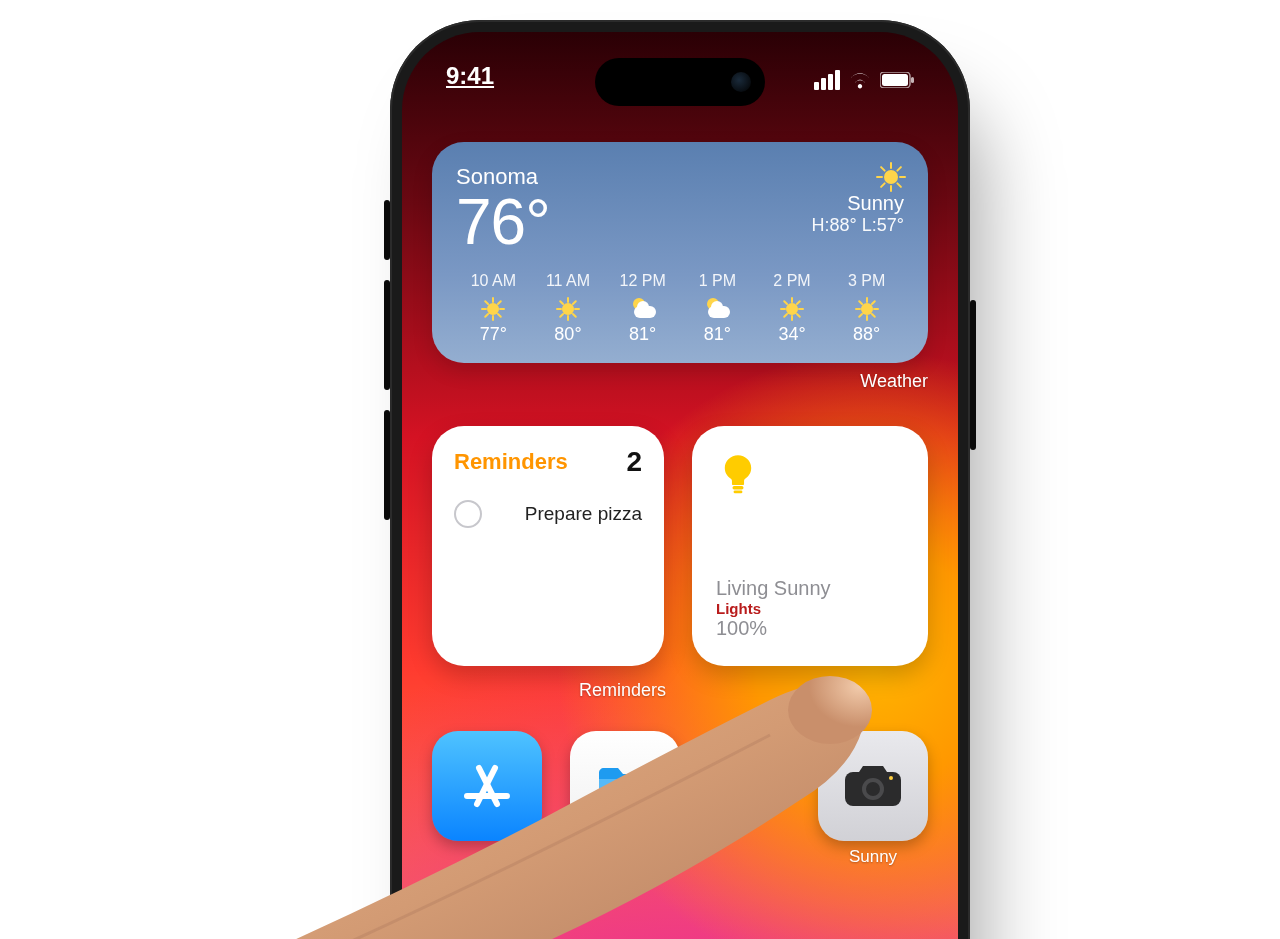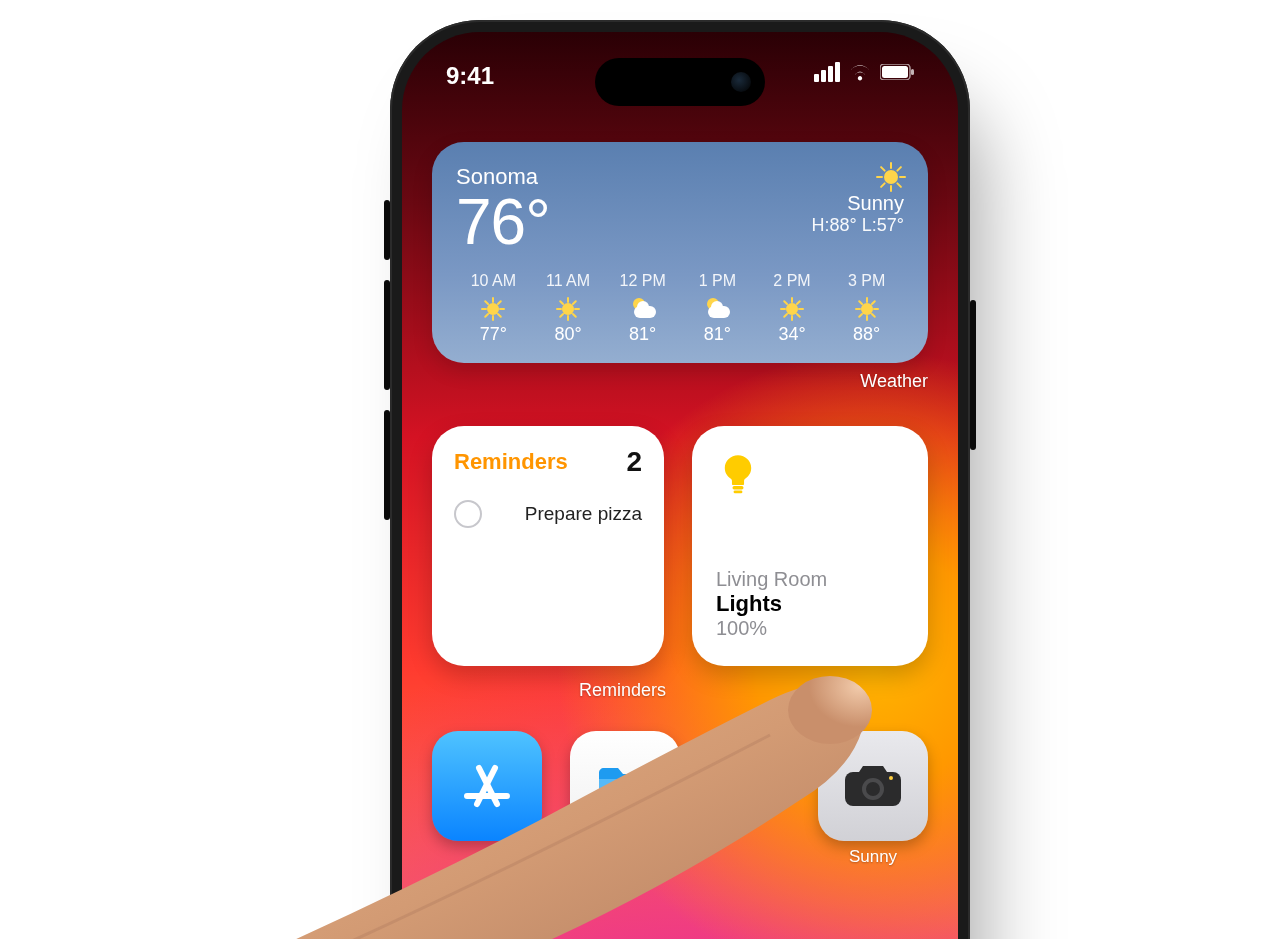--- a/index.html
+++ b/index.html
@@ -72,21 +72,22 @@
     position:absolute;
     top: 30px;
     left: 0; right:0;
     display:flex;
     justify-content:space-between;
     padding: 0 44px;
     color:#fff;
     font-weight:600;
     font-size: 24px;
     z-index:40;
-    align-items:flex-start;
+    align-items:flex-end;
+    text-decoration:underline;
   }
   .status-right { display:flex; align-items:center; gap:8px; }
   .signal { display:flex; align-items:flex-end; gap:2px; }
   .signal i { width:5px; background:#fff; border-radius:1px; display:block;}
   .signal i:nth-child(1){height:8px} .signal i:nth-child(2){height:12px}
   .signal i:nth-child(3){height:16px} .signal i:nth-child(4){height:20px}
   .wifi svg, .battery svg { display:block; }
 
   
   .content {
@@ -102,21 +103,21 @@
     color: #fff;
     box-shadow: 0 8px 20px rgba(0,0,0,0.15);
   }
   .w-top { display:flex; justify-content:space-between; align-items:flex-start; }
   .w-loc { font-size: 22px; font-weight:500; }
   .w-temp { font-size: 64px; font-weight:300; line-height:1; letter-spacing:-1px; }
   .w-right { text-align:right; font-size:18px; }
   .w-cond { font-size:20px; }
   .w-hilo { font-size:18px; opacity:.95;}
   .w-hours {
-    display:flex; justify-content:flex-start;
+    display:flex; justify-content:flex-end;
     margin-top: 18px;
     font-size: 17px;
   }
   .hour { text-align:center; flex:1; }
   .hour .t { opacity:.9; margin-bottom:6px; font-size:16px;}
   .hour .ic { height:26px; margin:2px 0; display:flex; align-items:center; justify-content:center;}
   .hour .v { font-size:18px; }
 
   .widget-label {
     text-align:right;
@@ -157,21 +158,21 @@
     flex-shrink:0;
   }
 
   .home-card {
     background: #fff;
     position:relative;
     padding: 26px 24px;
   }
   .bulb { width:44px; height:44px; }
   .home-room { color:#8e8e93; font-size:20px; margin-top: auto;}
-  .home-name { font-weight:700; font-size:22px; color:#000000;}
+  .home-name { font-weight:700; font-size:15px; color:#b91c1c;}
   .home-pct  { color:#8e8e93; font-size:20px;}
 
   .row2-labels { display:flex; gap:28px; margin-top:6px;}
   .row2-labels > div { flex:1; }
   .app-wrap { flex:1; text-align:center; }
   .app {
     width:110px; height:110px; border-radius:26px;
     margin: 0 auto;
     display:flex; align-items:center; justify-content:center;
     box-shadow: 0 6px 14px rgba(0,0,0,0.25);
@@ -373,21 +374,21 @@
         </div>
 
         <div class="card home-card">
           <span>
             <svg class="bulb" viewBox="0 0 40 40">
                 <path fill="#ffcc00" d="M20 3c-6.6 0-12 5.1-12 11.5 0 4 2 7.5 5.2 9.6.8.5 1.3 1.4 1.3 2.4V29c0 .6.4 1 1 1h9c.6 0 1-.4 1-1v-2.5c0-1 .5-1.9 1.3-2.4C30 22 32 18.5 32 14.5 32 8.1 26.6 3 20 3z"></path>
                 <rect x="15" y="31" width="10" height="3" rx="1.5" fill="#ffcc00"></rect>
                 <rect x="16" y="35" width="8" height="2.5" rx="1.2" fill="#ffcc00"></rect>
               </svg>
           </span>
-          <div class="home-room">Living Room</div>
+          <div class="home-room">Living Sunny</div>
           <div class="home-name">Lights</div>
           <div class="home-pct">100%</div>
         </div>
       </div>
       <div class="row2-labels">
         <div>
             <div class="widget-label">Reminders</div>
           </div>
         <div></div>
       </div>

